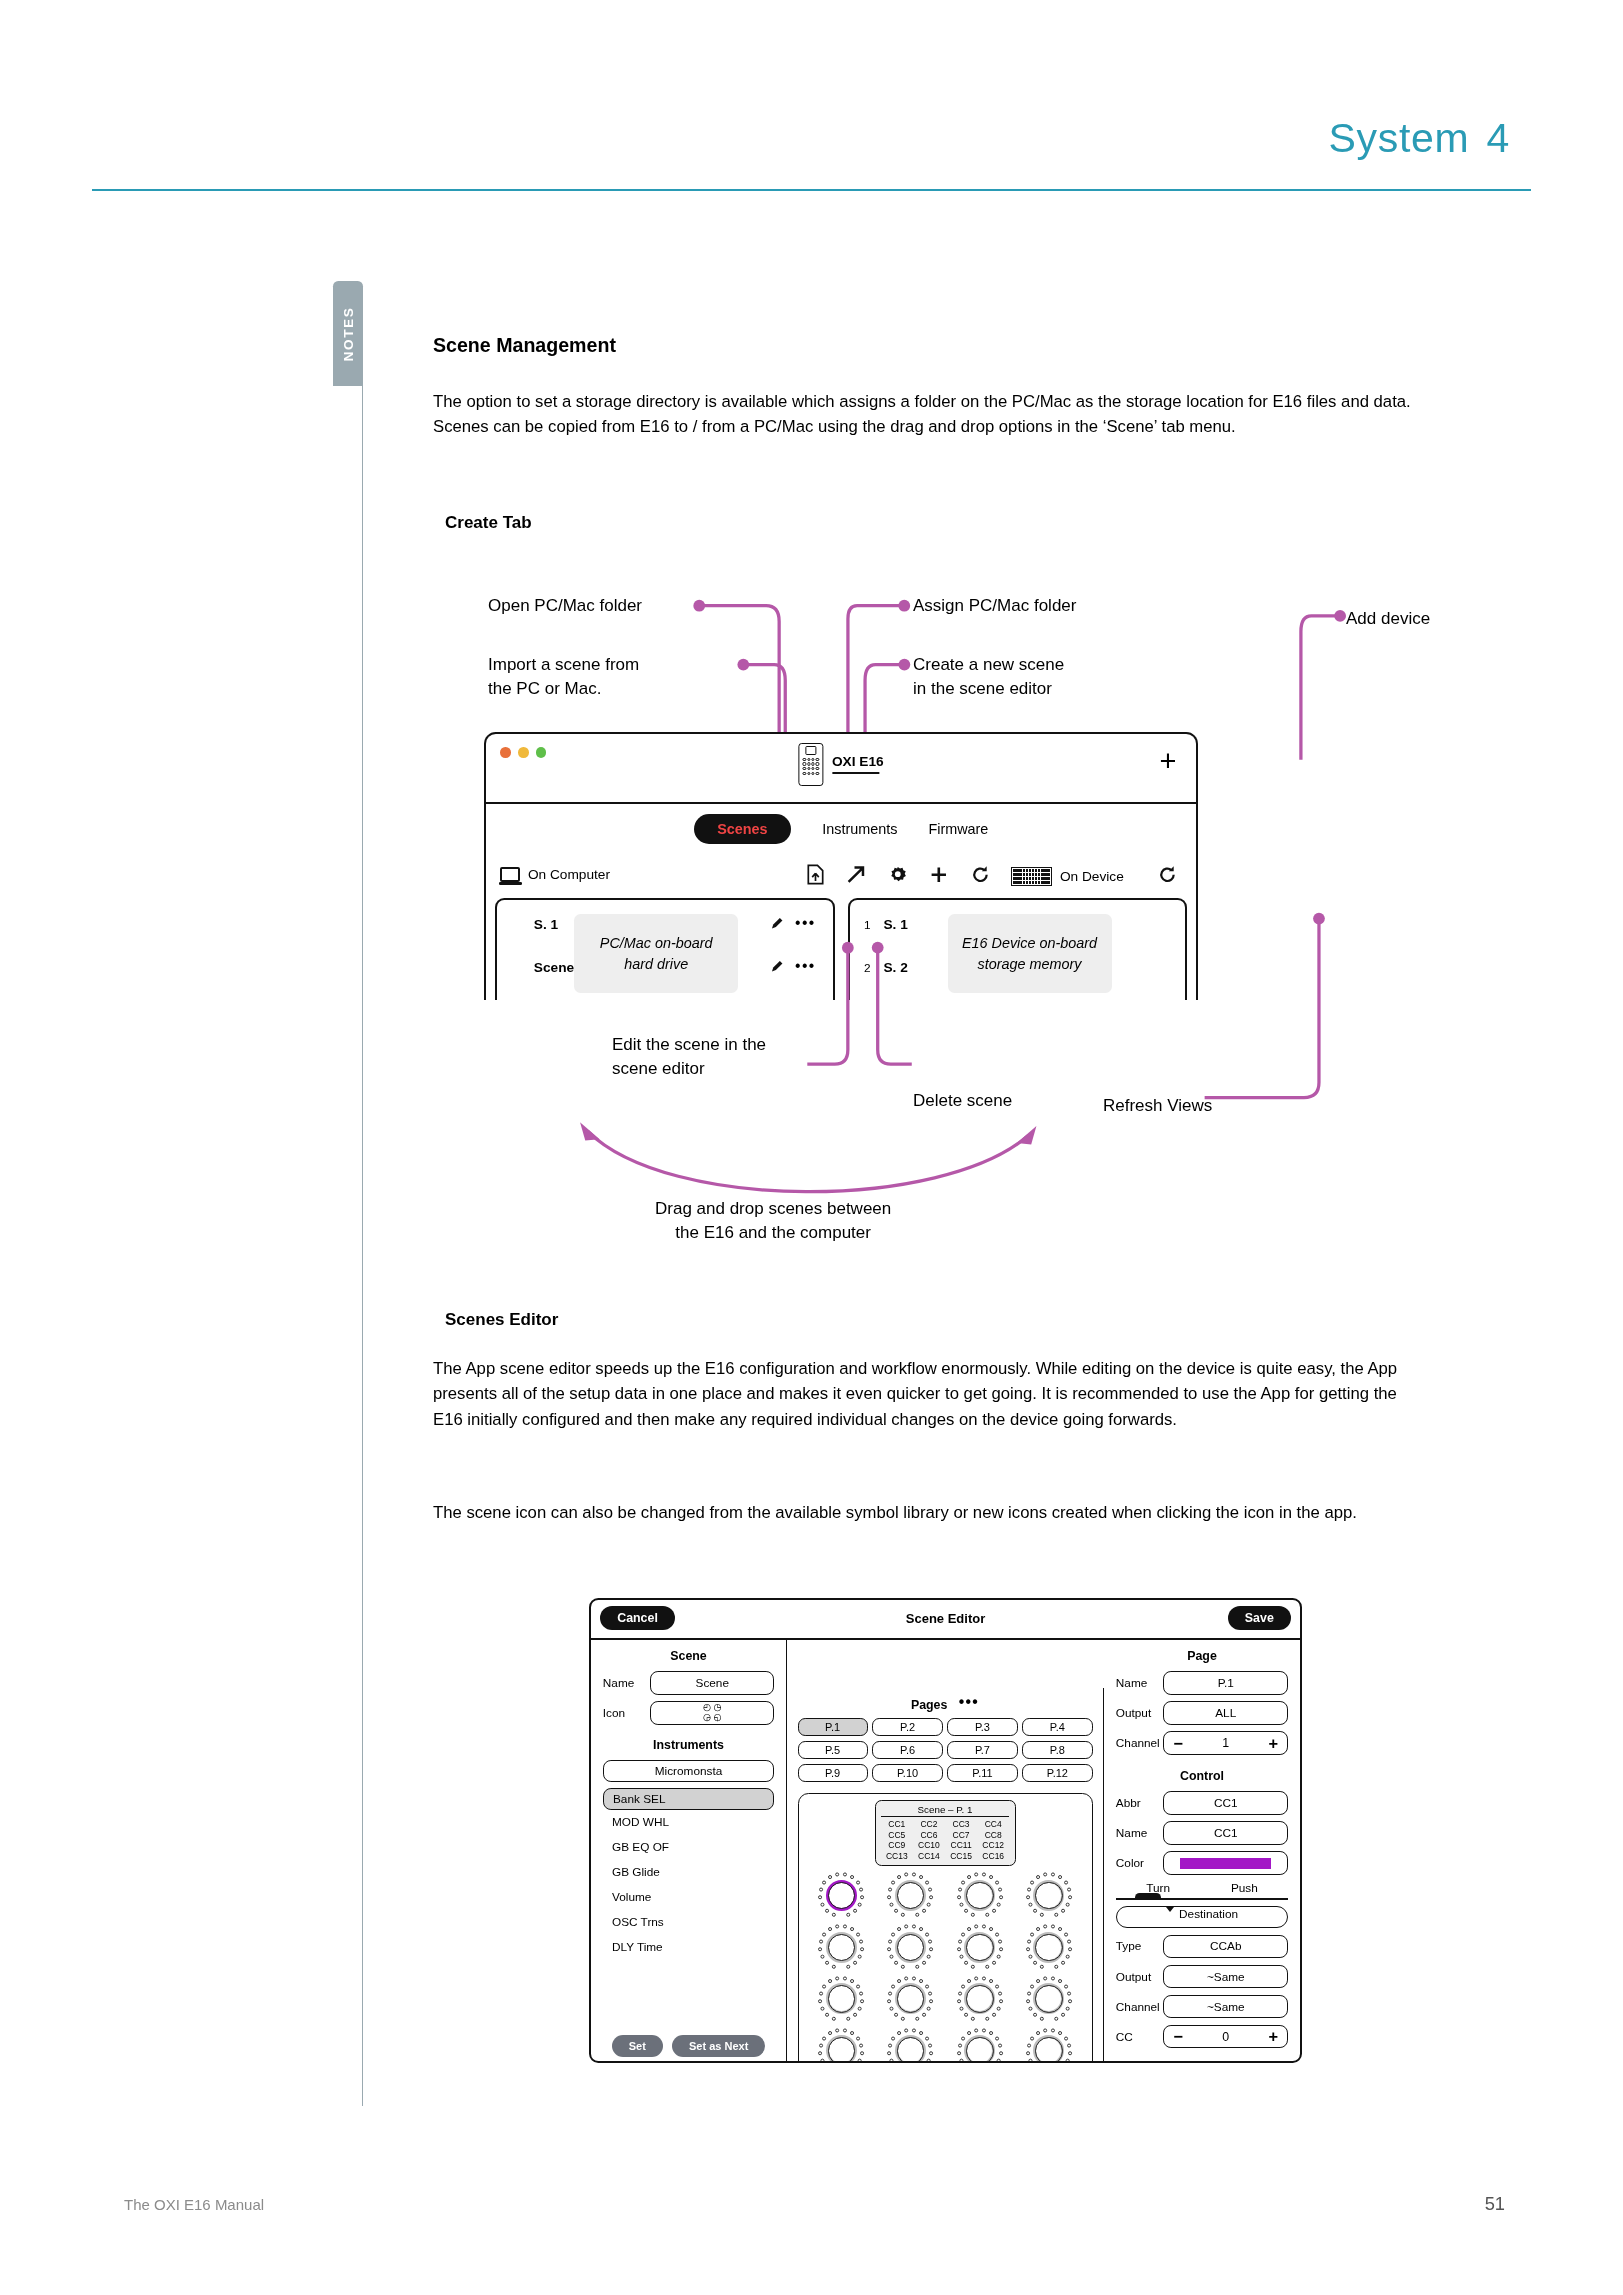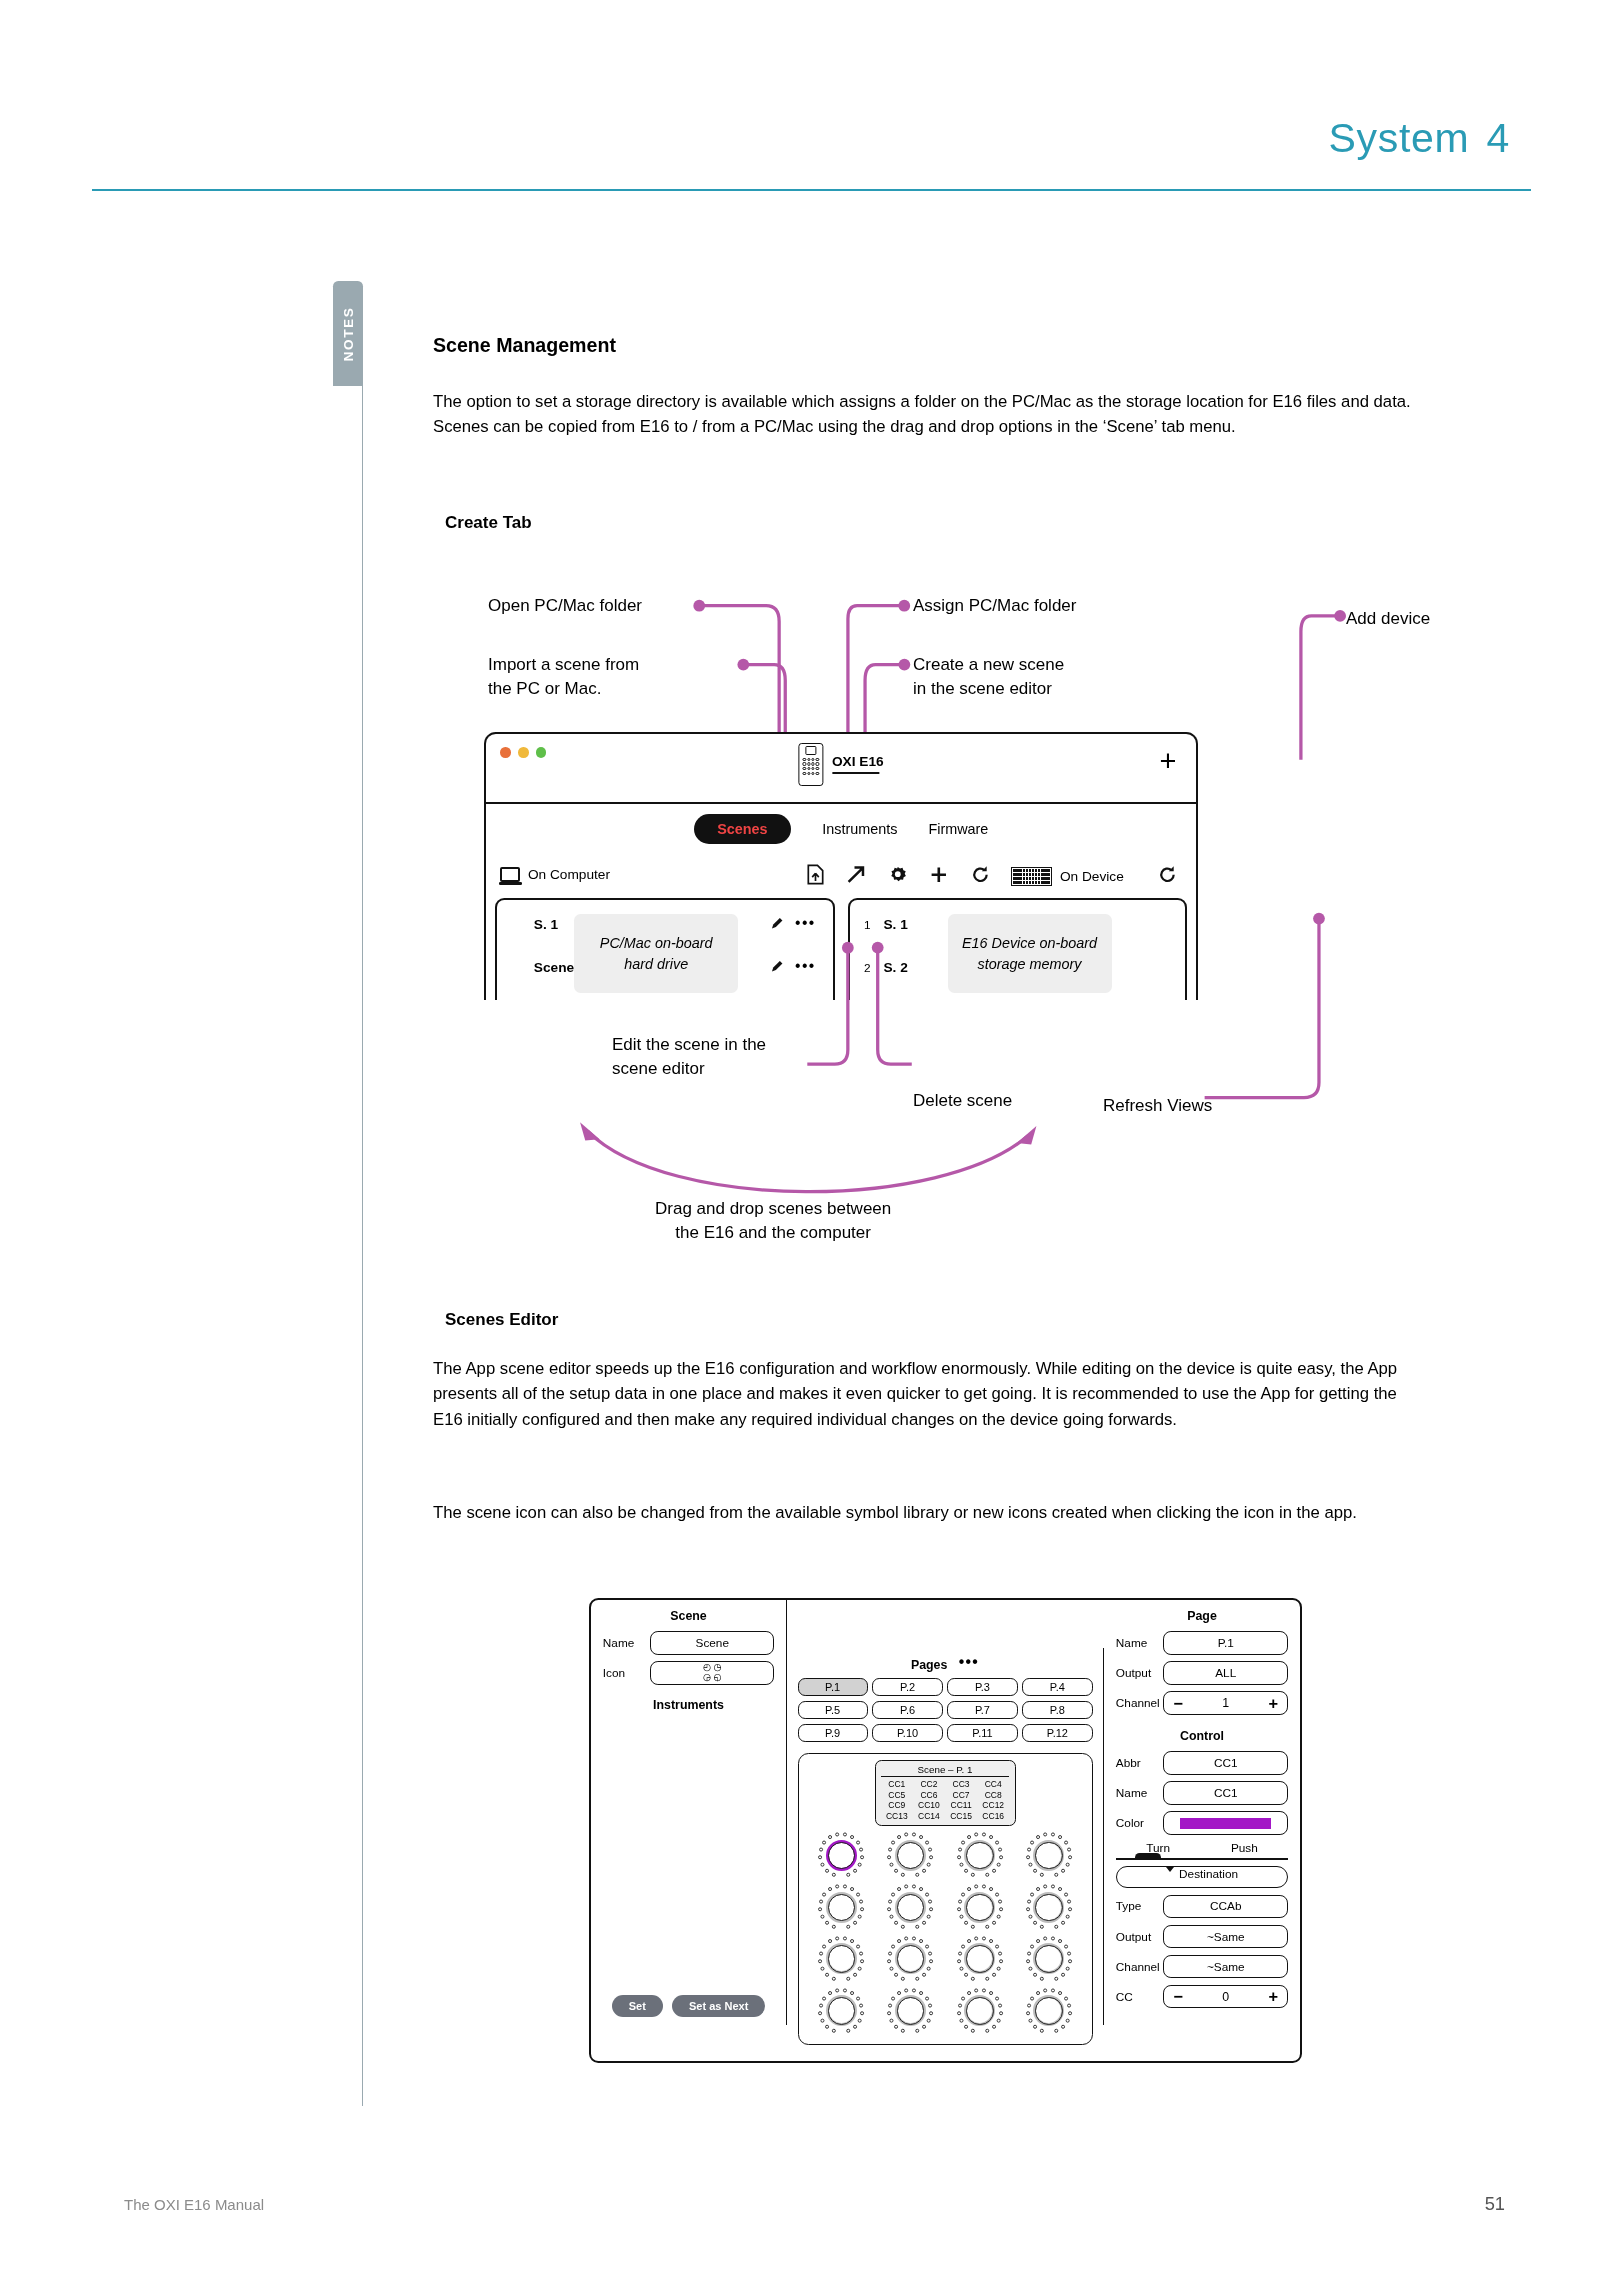--- a/index.html
+++ b/index.html
@@ -383,20 +383,25 @@
       <path class="mdot" d="M26 14 L56 40 L34 42 Z"></path>
       <path class="mdot" d="M724 20 L694 46 L716 48 Z"></path>
     </svg>
   </div>
 
   <div class="h3" style="left:445px;top:1310px;">Scenes Editor</div>
   <div class="para" style="left:433px;top:1356px;width:995px;">The App scene editor speeds up the E16 configuration and workflow enormously. While editing on the device is quite easy, the App presents all of the setup data in one place and makes it even quicker to get going. It is recommended to use the App for getting the E16 initially configured and then make any required individual changes on the device going forwards.</div>
   <div class="para" style="left:433px;top:1500px;width:995px;">The scene icon can also be changed from the available symbol library or new icons created when clicking the icon in the app.</div>
 
   <div class="sed">
+    <div class="sed-bar">
+      <div class="pill cancel">Cancel</div>
+      <div class="sed-title">Scene Editor</div>
+      <div class="pill save">Save</div>
+    </div>
 
     <div class="sed-body">
 
       <div class="sed-col col-l">
         <div class="sec-h">Scene</div>
         <div class="fld">
           <label>Name</label>
           <div class="fbox">Scene</div>
         </div>
         <div class="fld">
@@ -405,20 +410,30 @@
             <span class="icon-cell">
                 <span>◴</span>
                 <span>◷</span>
                 <span>◶</span>
                 <span>◵</span>
               </span>
           </div>
         </div>
 
         <div class="sec-h" style="margin-top:13px;">Instruments</div>
+        <div class="ilist">
+          <div class="ibox">Micromonsta</div>
+          <div class="ibox sel">Bank SEL</div>
+          <div class="iplain">MOD WHL</div>
+          <div class="iplain">GB EQ OF</div>
+          <div class="iplain">GB Glide</div>
+          <div class="iplain">Volume</div>
+          <div class="iplain">OSC Trns</div>
+          <div class="iplain">DLY Time</div>
+        </div>
         <div class="setrow">
           <div class="gbtn">Set</div>
           <div class="gbtn">Set as Next</div>
         </div>
       </div>
 
       <div class="sed-col col-c">
         <div class="pages-h">
           <span>Pages</span>
           <span class="dots3">•••</span>

